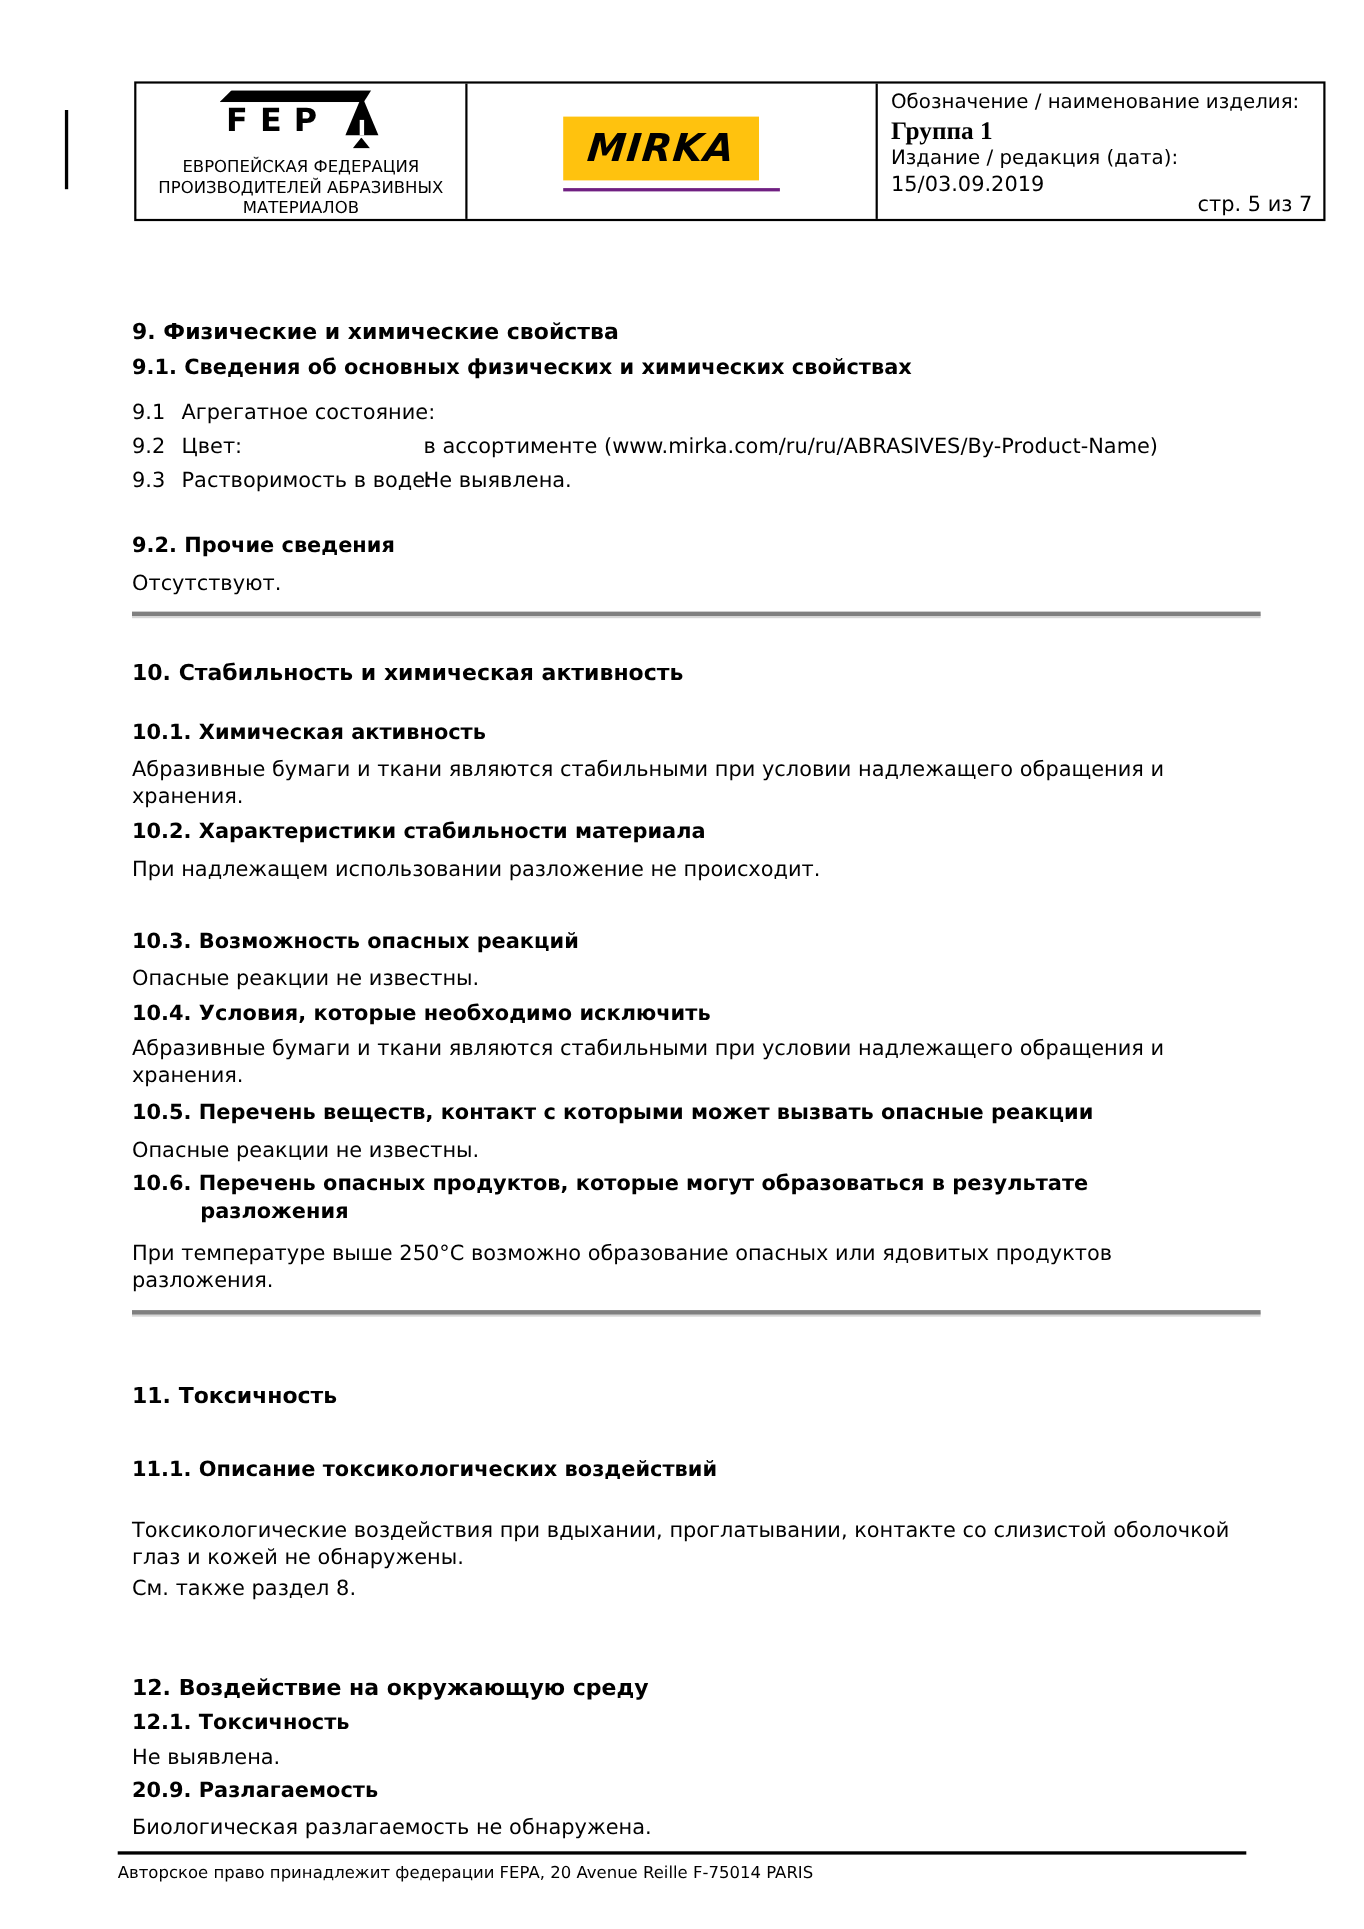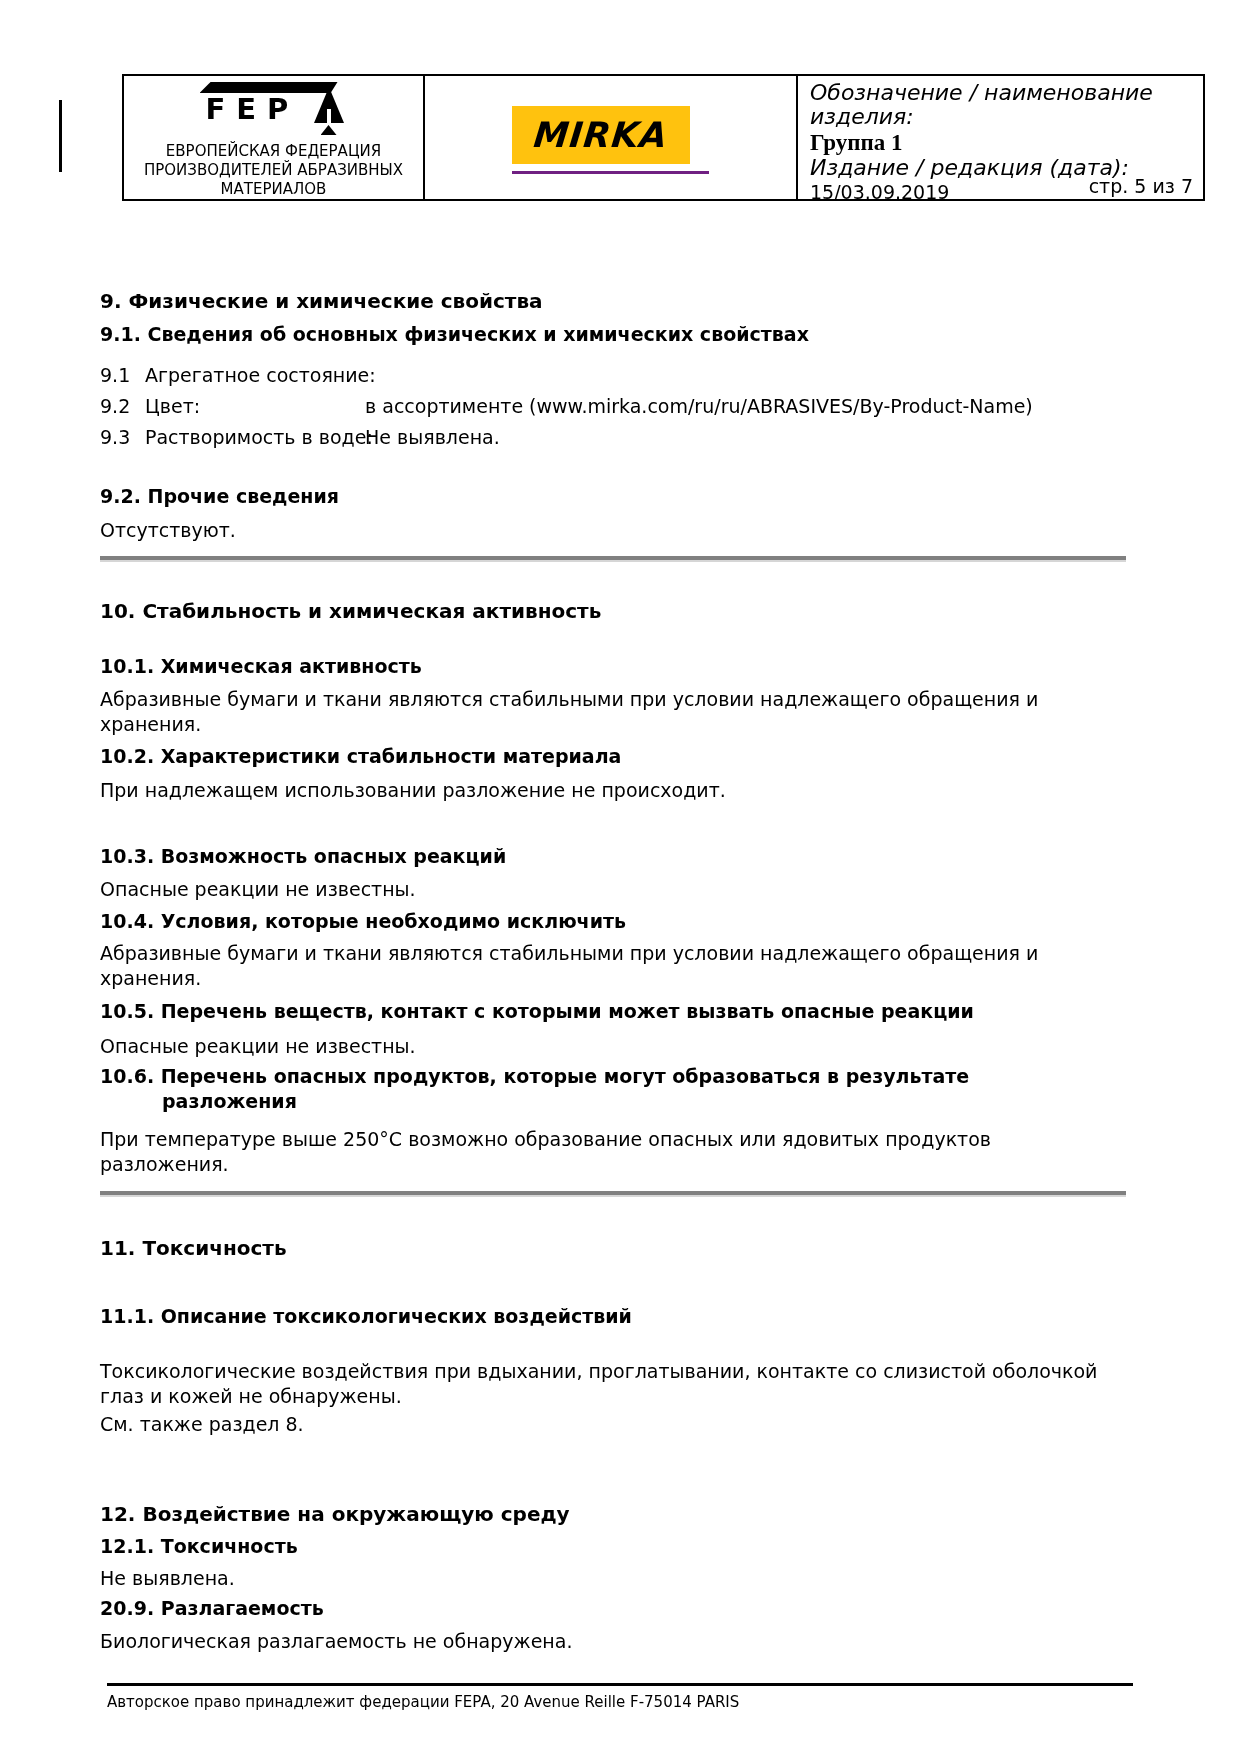--- a/index.html
+++ b/index.html
@@ -33,27 +33,27 @@
                  clip-path:polygon(50% 0, 100% 100%, 0 100%); }
   .fepa-org { text-align:center; font-size:15px; line-height:19px; }
 
   
   .mirka-wrap { position:relative; width:197px; margin-top:30px; }
   .mirka-box { width:178px; height:58px; background:#FFC20E; display:flex; align-items:center; justify-content:center; }
   .mirka-text { font-weight:bold; font-style:italic; font-size:35px; letter-spacing:1px; transform:skewX(-6deg); }
   .mirka-line { width:197px; height:3px; background:#702082; margin-top:7px; }
 
   
-  .info-label { font-size:22px; line-height:24px;font-style:italic; }
+  .info-label { font-size:18px; line-height:24px; }
   .product-name { font-family:"Liberation Serif","DejaVu Serif",serif; font-weight:bold; font-size:23px; line-height:27px; }
   .edition-date { font-size:19px; line-height:24px; }
   .page-indicator { position:absolute; right:10px; bottom:2px; font-size:19px; }
 
   
-  .doc-body { position:absolute; left:100px; top:288px; width:1026px; }
+  .doc-body { position:absolute; left:120px; top:288px; width:1026px; }
   .h1 { font-weight:bold; font-size:20px; line-height:26px; margin:0; max-width:1008px; }
   .h2 { font-weight:bold; font-size:19px; line-height:25px; margin:0; max-width:1008px; }
   .para { font-size:19px; line-height:25px; margin:0; max-width:1008px; }
   .hang { padding-left:62px; text-indent:-62px; max-width:930px; }
   .divider { width:1026px; height:4px; background:#808080; box-shadow:0 2px 0 #d6d6d6; }
 
   .prop-row { display:flex; font-size:19px; line-height:25px; margin-bottom:6px; }
   .prop-num { width:45px; flex:0 0 45px; }
   .prop-label { width:220px; flex:0 0 220px; white-space:nowrap; }
   .prop-value { flex:1; white-space:nowrap; }
@@ -145,21 +145,21 @@
   <div class="para" style="margin-top:7px">Абразивные бумаги и ткани являются стабильными при условии надлежащего обращения и хранения.</div>
 
   <div class="h2" style="margin-top:8px">10.5. Перечень веществ, контакт с которыми может вызвать опасные реакции</div>
   <div class="para" style="margin-top:10px">Опасные реакции не известны.</div>
 
   <div class="h2 hang" style="margin-top:5px">10.6. Перечень опасных продуктов, которые могут образоваться в результате разложения</div>
   <div class="para" style="margin-top:13px">При температуре выше 250°C возможно образование опасных или ядовитых продуктов разложения.</div>
 
   <div class="divider" style="margin-top:14px"></div>
 
-  <div class="h1" style="margin-top:40px">11. Токсичность</div>
+  <div class="h1" style="margin-top:60px">11. Токсичность</div>
   <div class="h2" style="margin-top:43px">11.1. Описание токсикологических воздействий</div>
   <div class="para" style="margin-top:30px">Токсикологические воздействия при вдыхании, проглатывании, контакте со слизистой оболочкой глаз и кожей не обнаружены.</div>
   <div class="para" style="margin-top:3px">См. также раздел 8.</div>
 
   <div class="h1" style="margin-top:64px">12. Воздействие на окружающую среду</div>
   <div class="h2" style="margin-top:7px">12.1. Токсичность</div>
   <div class="para" style="margin-top:7px">Не выявлена.</div>
   <div class="h2" style="margin-top:5px">20.9. Разлагаемость</div>
   <div class="para" style="margin-top:8px">Биологическая разлагаемость не обнаружена.</div>
 

